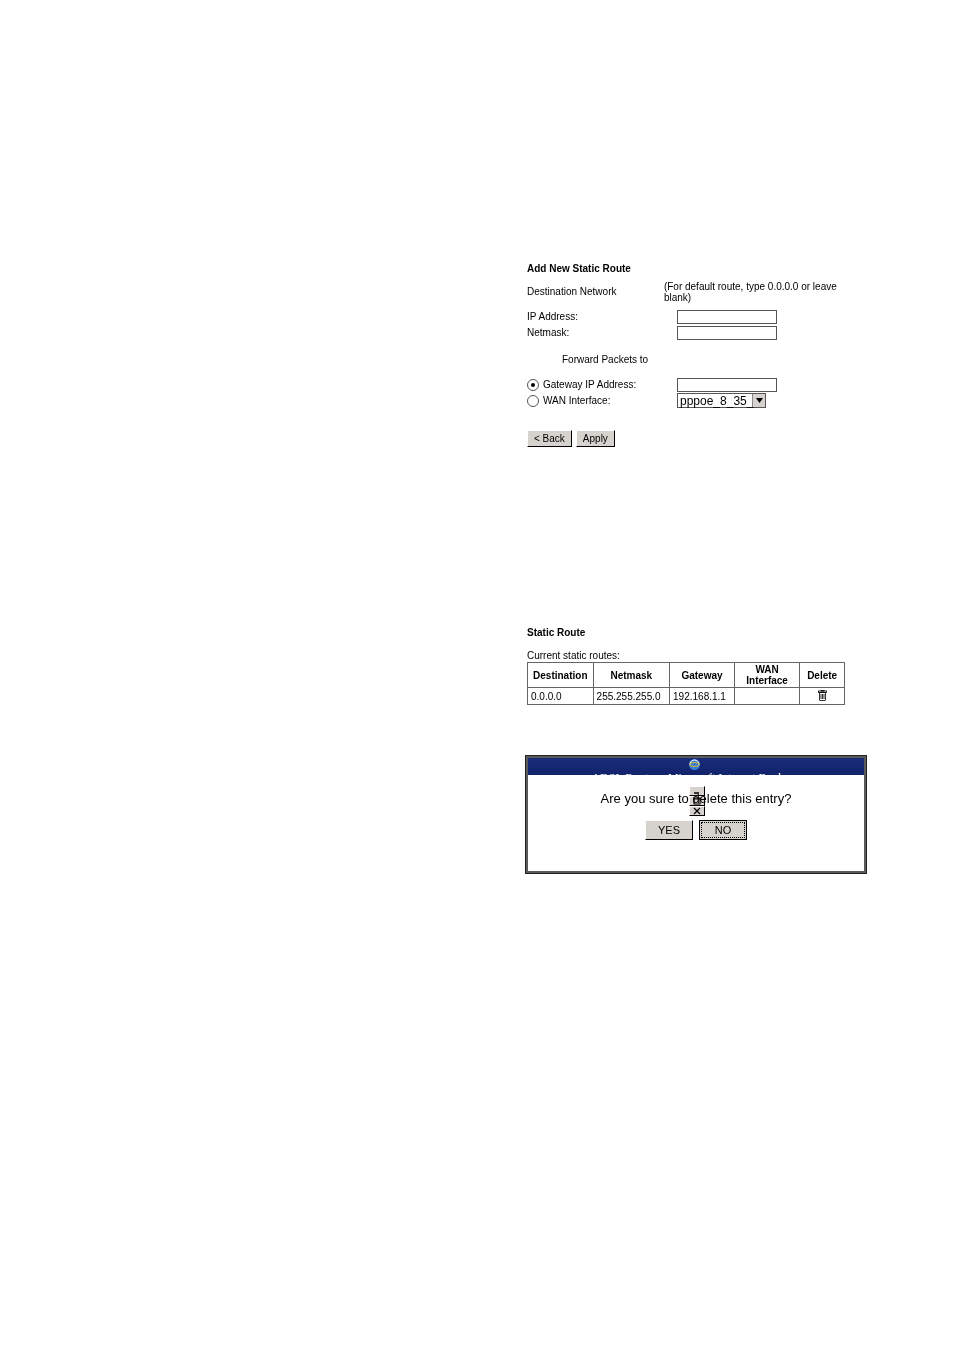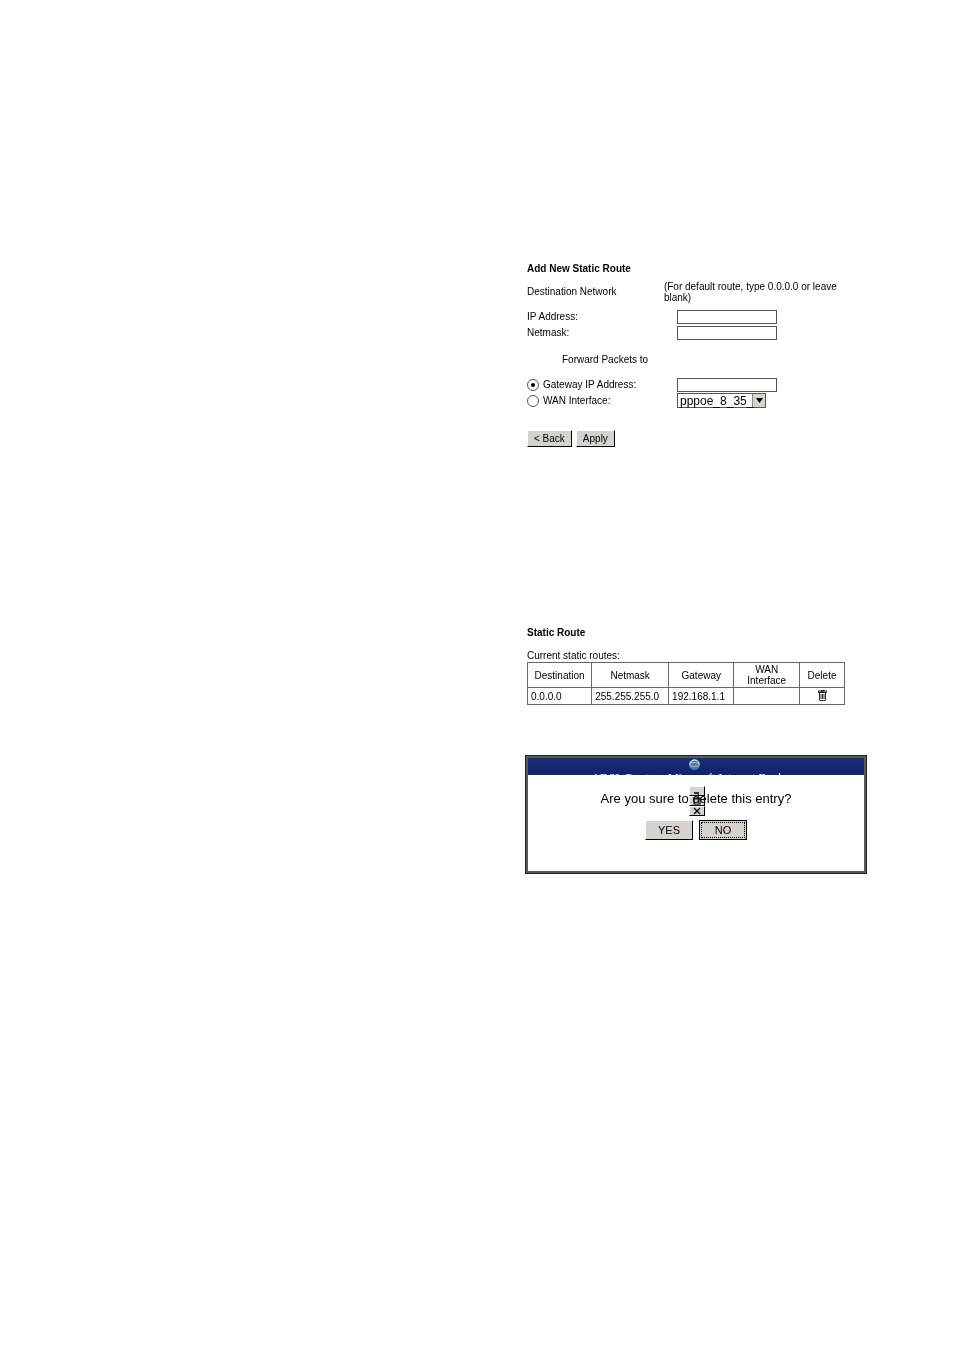--- a/index.html
+++ b/index.html
@@ -133,21 +133,21 @@
     font-size: 10px;
     width: 318px;
   }
   table.route th, table.route td {
     border: 1px solid #666;
     padding: 1px 3px;
     text-align: center;
     height: 14px;
   }
   table.route th {
-    font-weight: normal;
+    font-weight: bold;
     background: #fff;
   }
   table.route td.left { text-align: left; }
   .trash {
     width: 9px; height: 11px;
     display: inline-block;
   }
   .addrow {
     display: flex;
     justify-content: flex-end;

